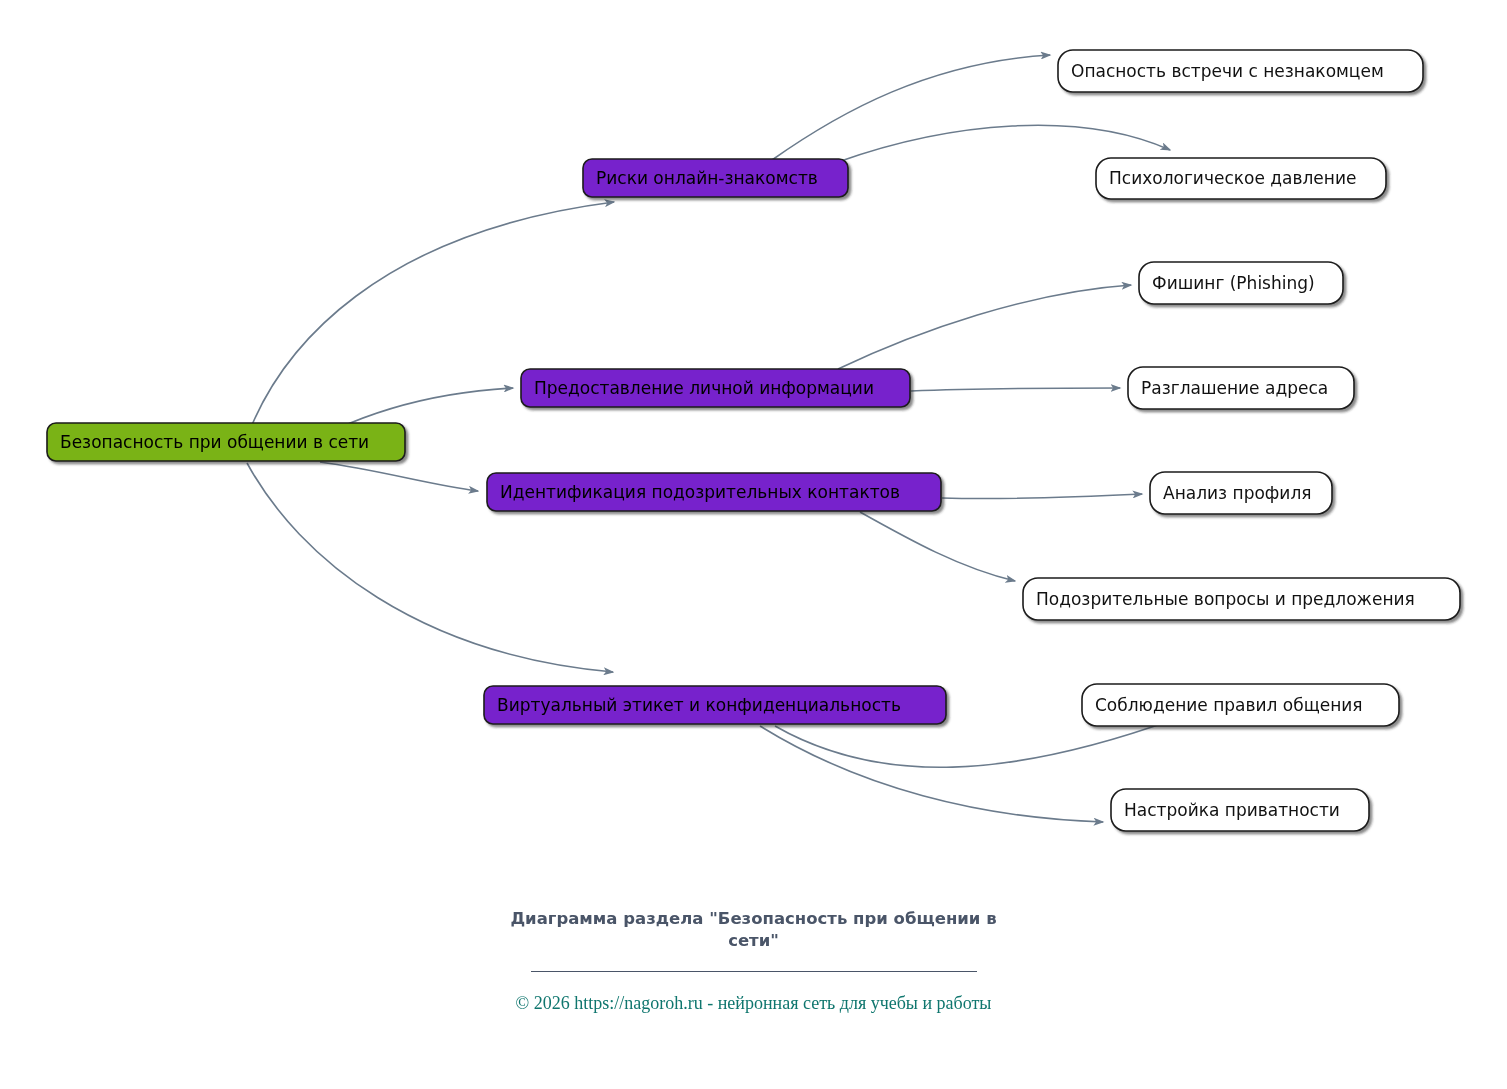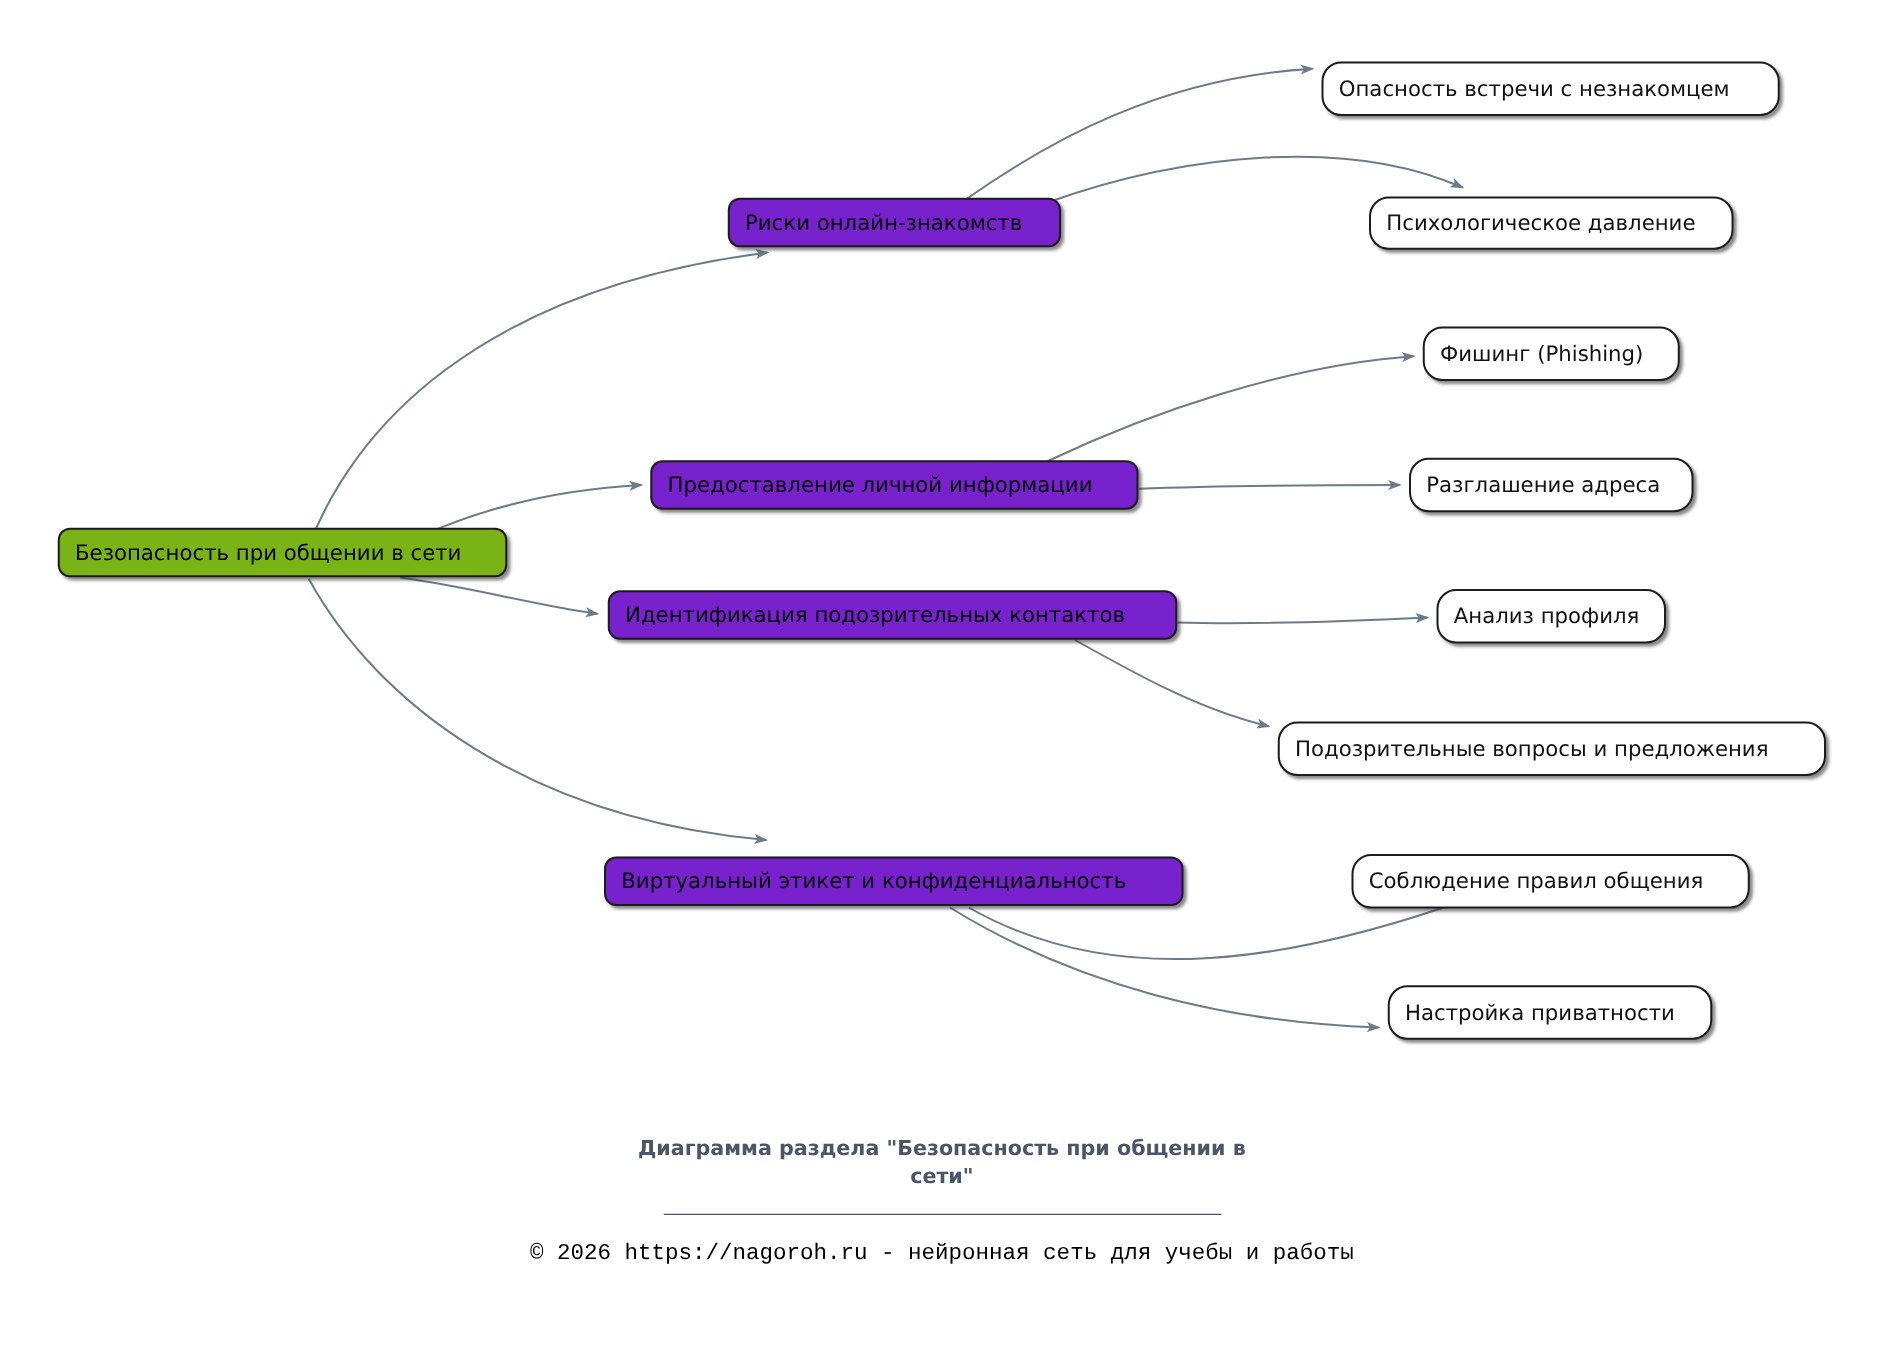--- a/index.html
+++ b/index.html
@@ -72,23 +72,23 @@
     max-width: 540px;
     margin: 0 auto;
   }
   .footer-divider {
     width: 446px;
     height: 0;
     margin: 18px auto 0 auto;
     border-top: 1.6px solid #4a5568;
   }
   .footer-copyright {
-    font-family: Liberation Mono, monospace;
+    font-family: Liberation Serif, serif;
     font-size: 18px;
-    color: #000000;
+    color: #0f766e;
     margin-top: 21px;
   }
 </style>
 </head>
 <body>
 
 <div id="diagram-root">
   <svg id="mindmap" viewBox="0 0 1507 1089" xmlns="http://www.w3.org/2000/svg">
     <defs>
       <marker id="arrowhead" markerWidth="11" markerHeight="8" refX="9.5" refY="4" orient="auto" markerUnits="userSpaceOnUse">

